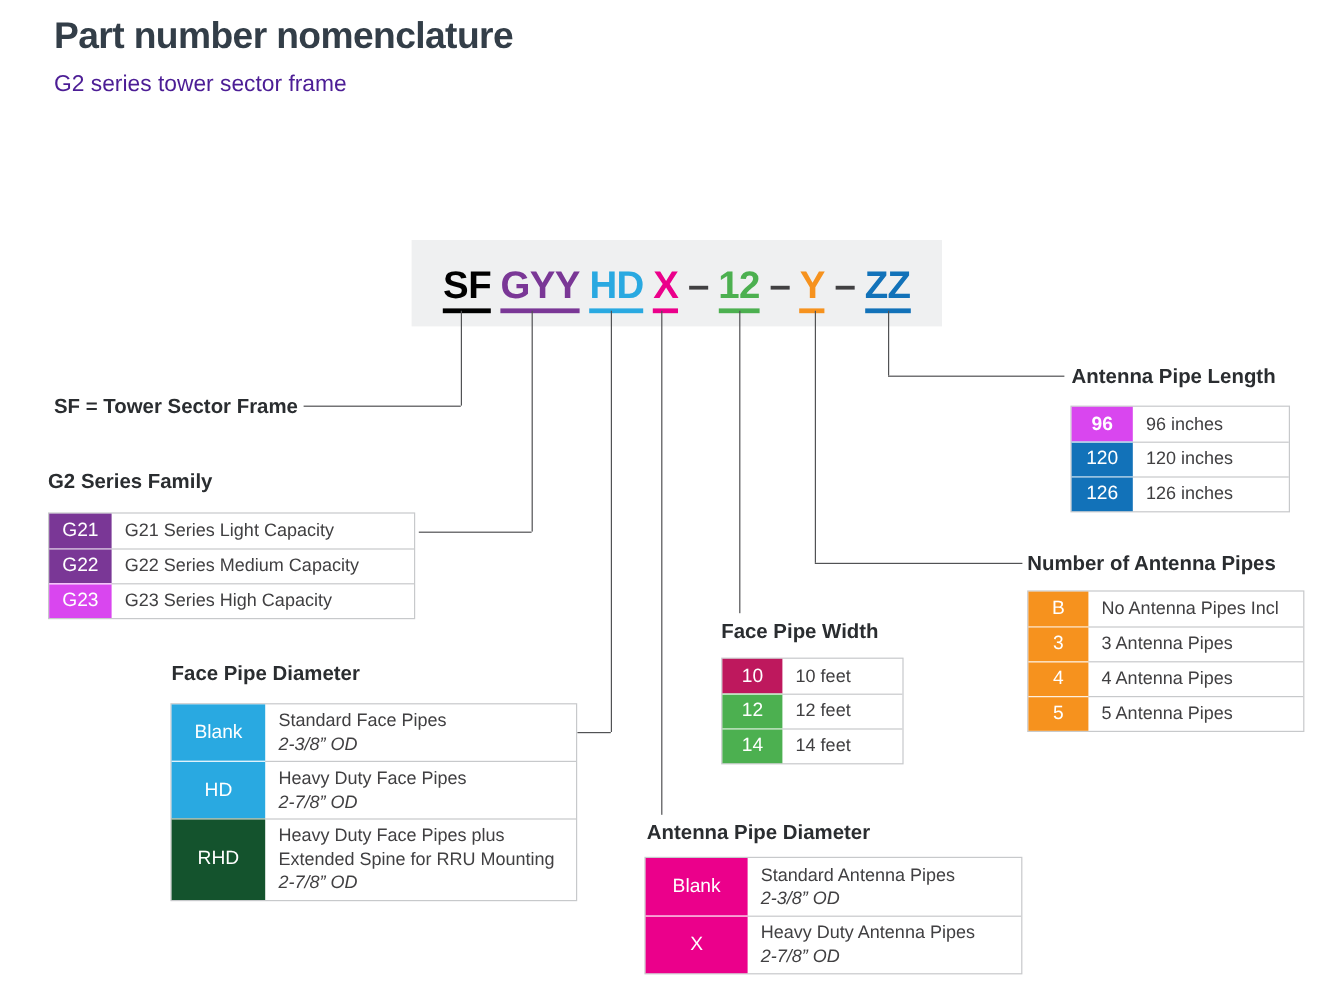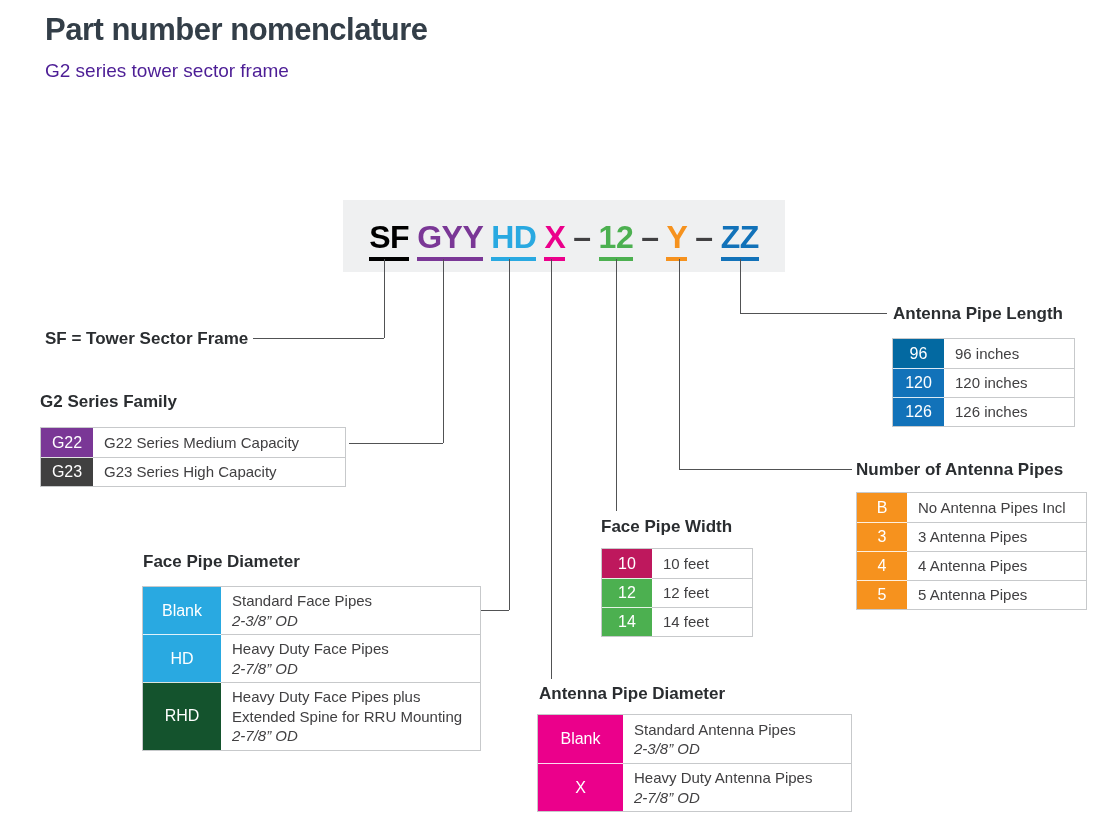--- a/index.html
+++ b/index.html
@@ -95,27 +95,33 @@
   <div class="callout-label" style="left:45px;top:329px;">SF = Tower Sector Frame</div>
   <div class="callout-label" style="left:40px;top:392px;">G2 Series Family</div>
   <div class="callout-label" style="left:143px;top:552px;">Face Pipe Diameter</div>
   <div class="callout-label" style="left:601px;top:517px;">Face Pipe Width</div>
   <div class="callout-label" style="left:856px;top:460px;">Number of Antenna Pipes</div>
   <div class="callout-label" style="left:539px;top:684px;">Antenna Pipe Diameter</div>
   <div class="callout-label" style="left:893px;top:304px;">Antenna Pipe Length</div>
 
   <div class="lookup t-g2" style="left:40px;top:427px;width:306px;">
     <div class="lrow">
+      <div class="lkey" style="background-color: rgb(122, 55, 150);">G21</div>
+      <div class="lval">
+          <span>G21 Series Light Capacity</span>
+        </div>
+    </div>
+    <div class="lrow">
       <div class="lkey" style="background-color: rgb(122, 55, 150);">G22</div>
       <div class="lval">
           <span>G22 Series Medium Capacity</span>
         </div>
     </div>
     <div class="lrow">
-      <div class="lkey" style="background-color: #404040;">G23</div>
+      <div class="lkey" style="background-color: #d946ef;">G23</div>
       <div class="lval">
           <span>G23 Series High Capacity</span>
         </div>
     </div>
   </div>
 
   <div class="lookup t-fpd" style="left:142px;top:586px;width:339px;">
     <div class="lrow">
       <div class="lkey" style="background-color: rgb(41, 169, 225);">Blank</div>
       <div class="lval">
@@ -199,21 +205,21 @@
     <div class="lrow">
       <div class="lkey" style="background-color: rgb(246, 146, 30);">5</div>
       <div class="lval">
           <span>5 Antenna Pipes</span>
         </div>
     </div>
   </div>
 
   <div class="lookup t-apl" style="left:892px;top:338px;width:183px;">
     <div class="lrow">
-      <div class="lkey" style="background-color: #0369a1;">96</div>
+      <div class="lkey" style="background-color: #d946ef; font-weight: bold;">96</div>
       <div class="lval">
           <span>96 inches</span>
         </div>
     </div>
     <div class="lrow">
       <div class="lkey" style="background-color: rgb(18, 114, 185);">120</div>
       <div class="lval">
           <span>120 inches</span>
         </div>
     </div>

